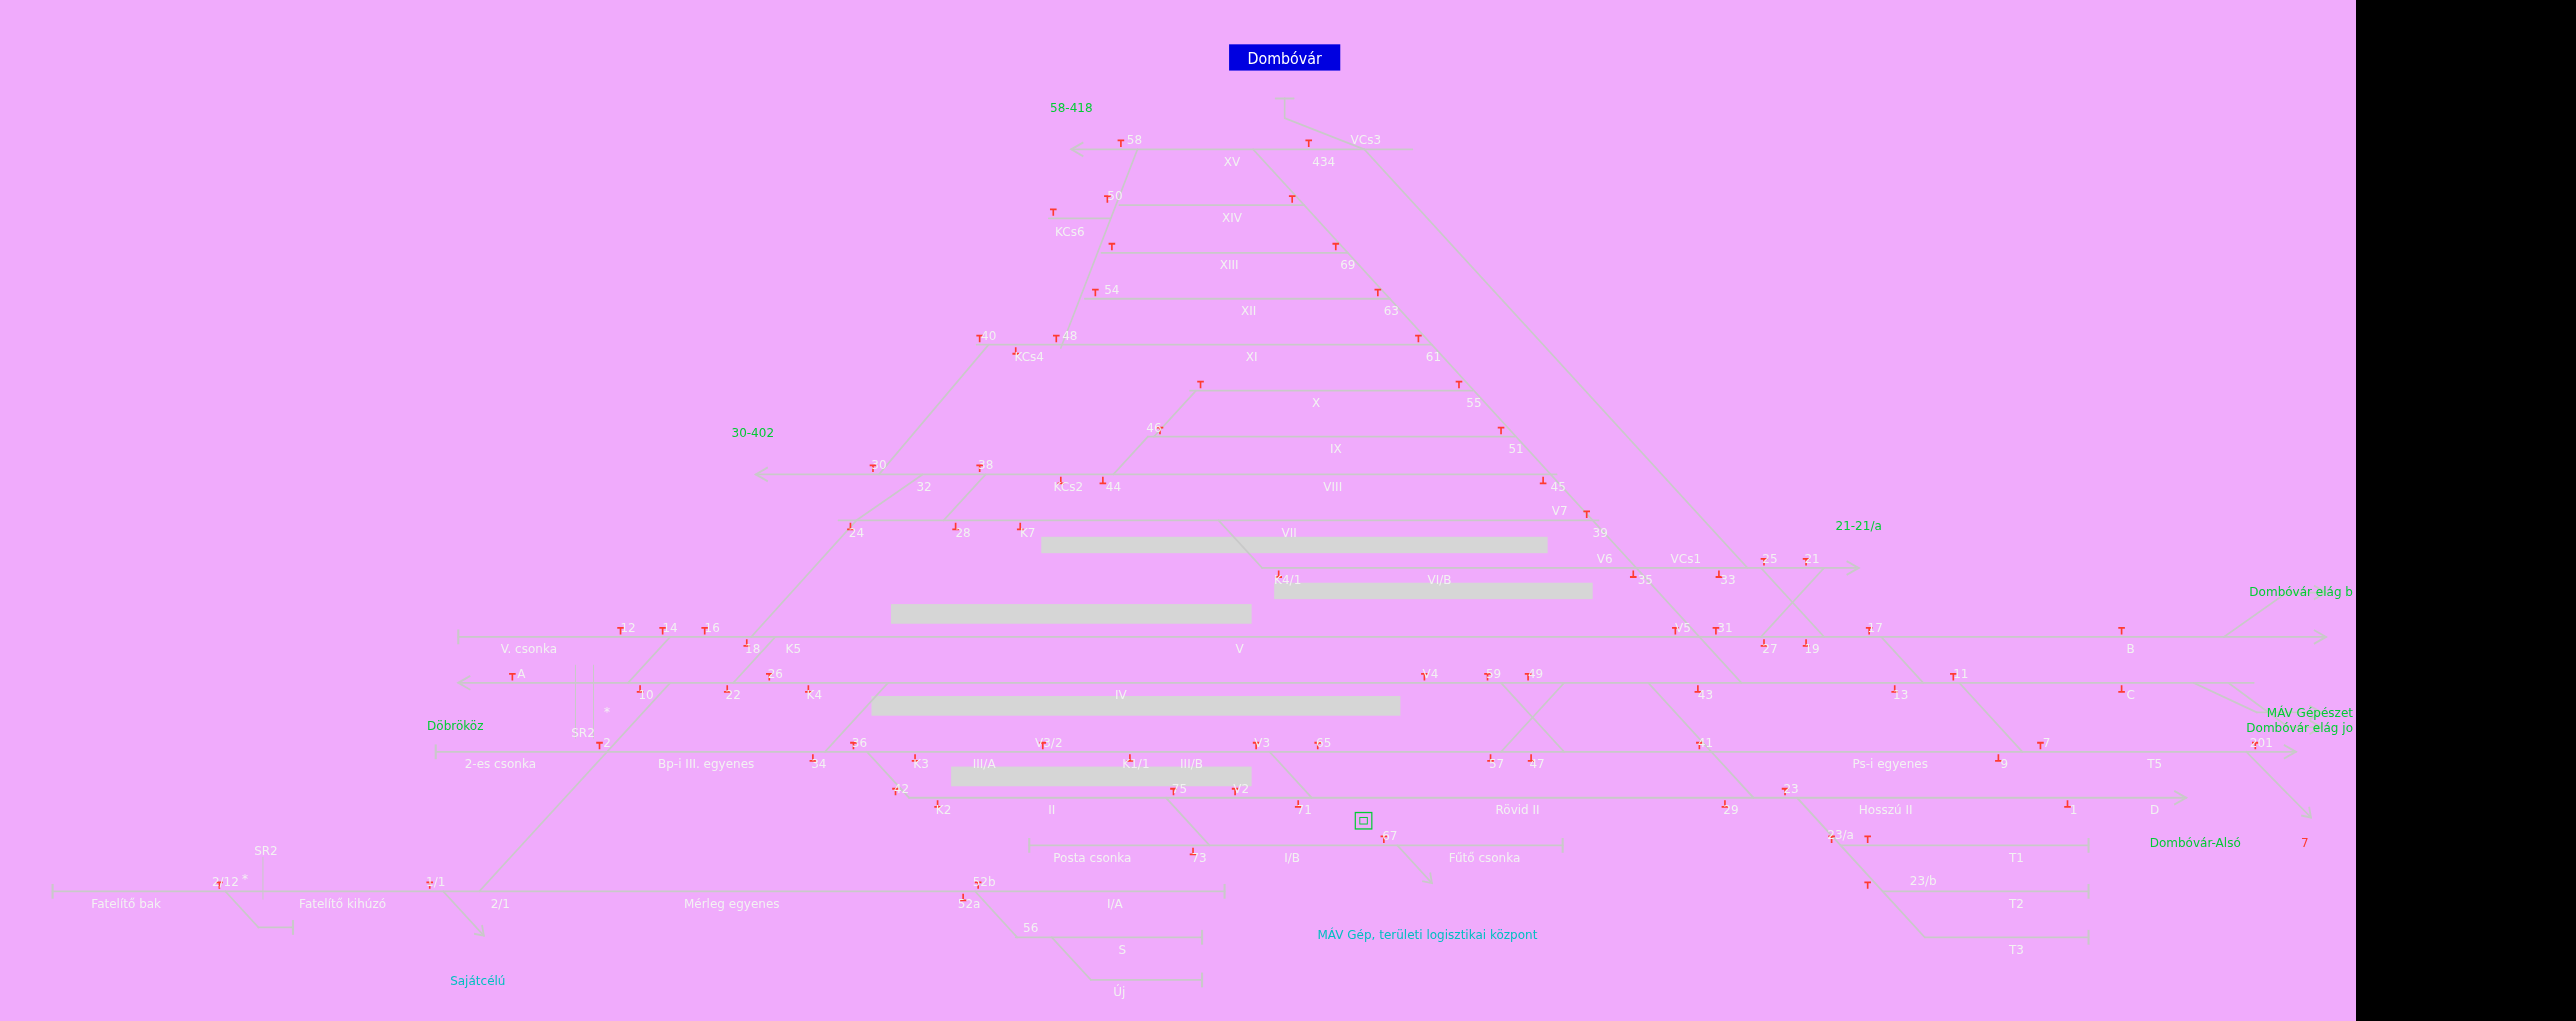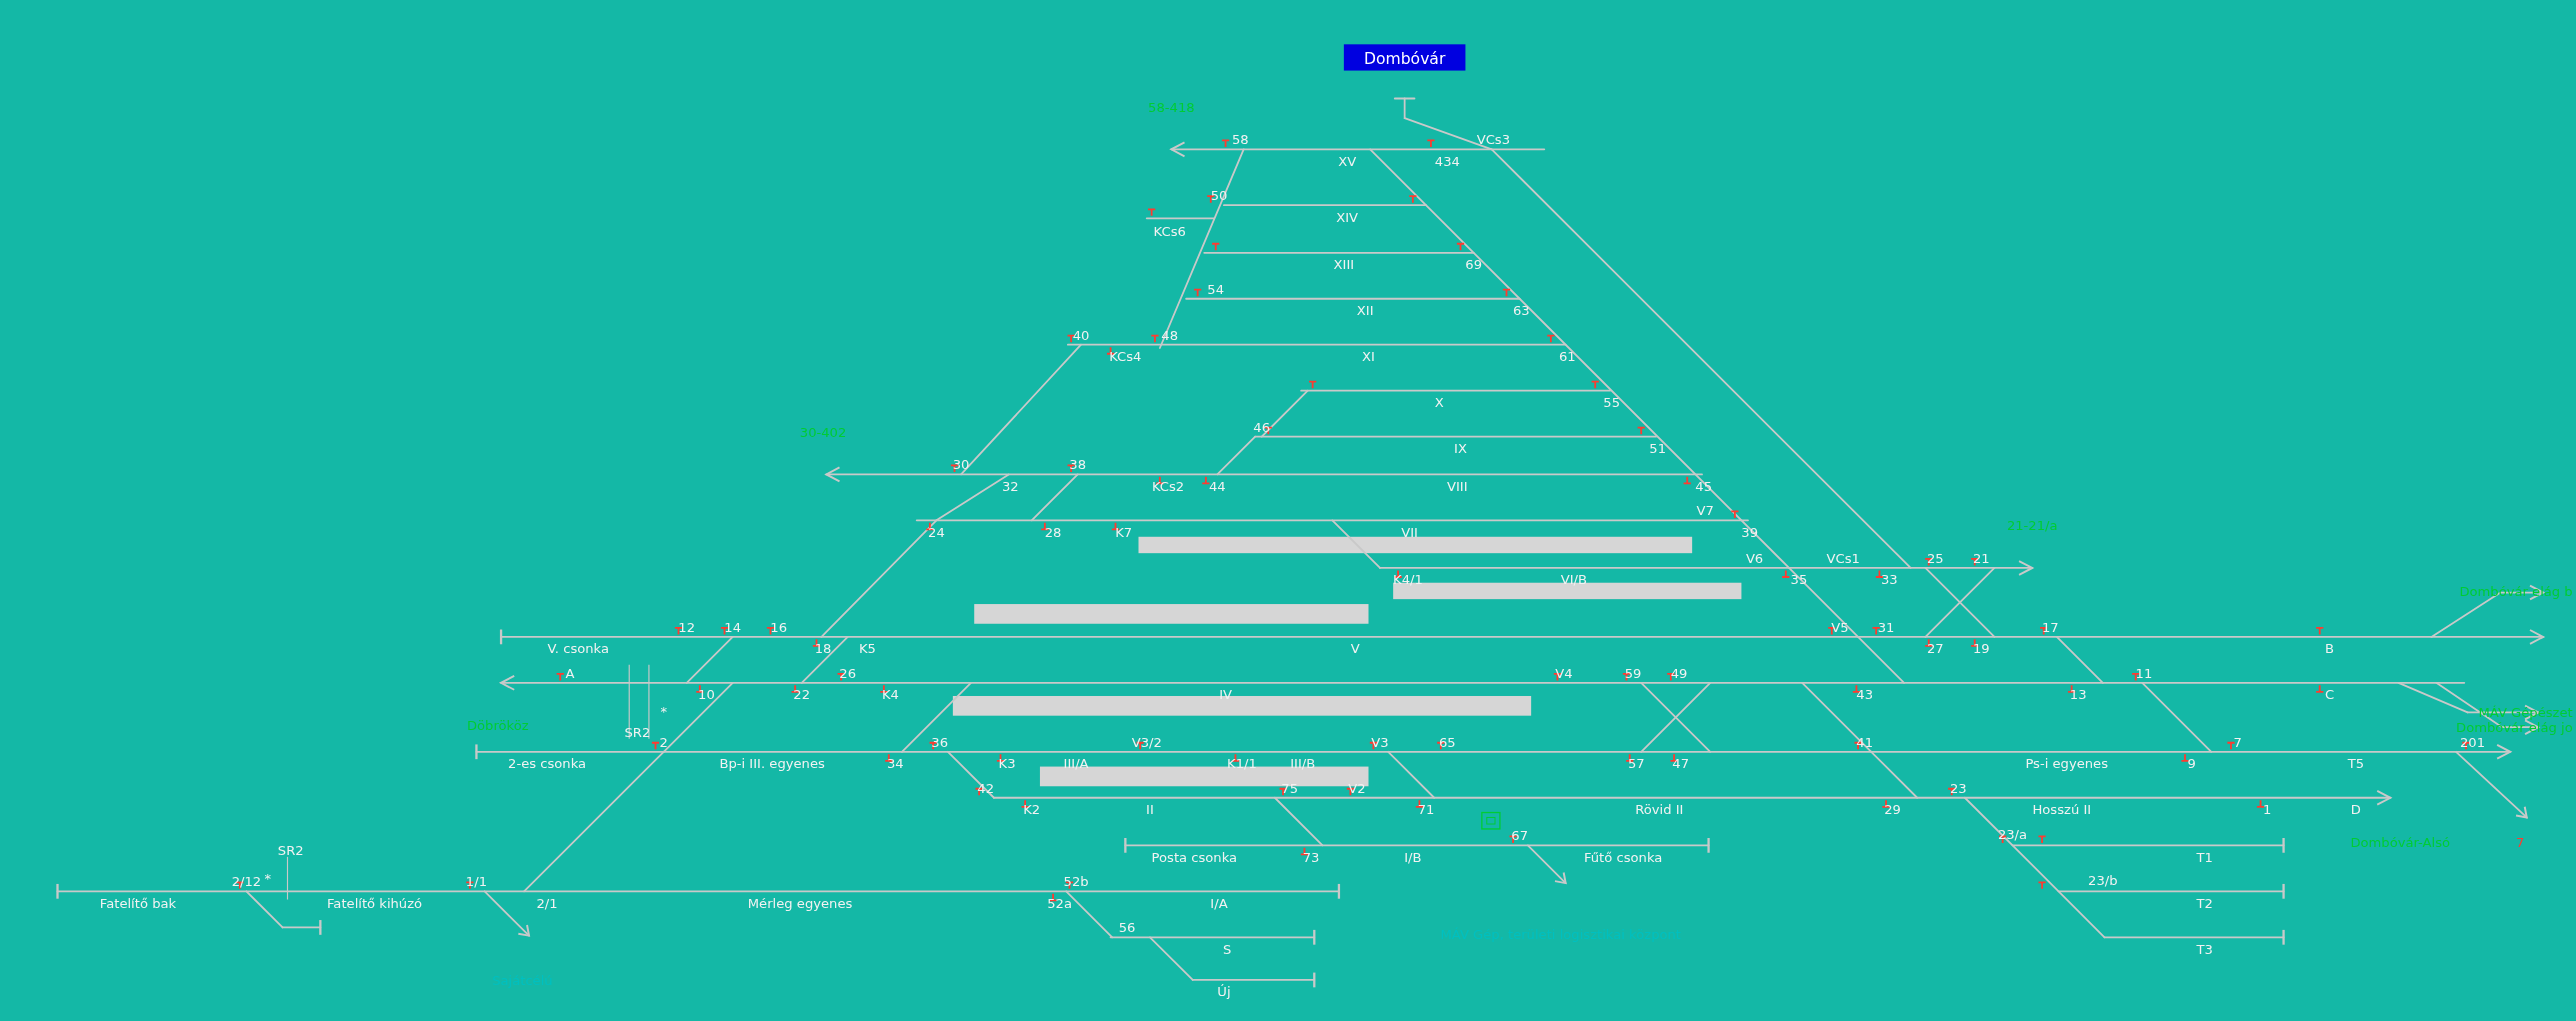--- a/index.html
+++ b/index.html
@@ -1,16 +1,16 @@
 <!DOCTYPE html>
 <html style="font-size:12.4px"><head>
 <meta charset="utf-8">
 <style>
   html,body{margin:0;padding:0;background:#000;}
-  .stage{position:relative;width:2576px;height:1021px;background:#14b8a6;overflow:hidden;}
+  .stage{position:relative;width:2356px;height:1021px;background:#f0abfc;overflow:hidden;}
   svg{display:block;width:100%;height:100%;}
   text{font-family:"DejaVu Sans","Liberation Sans",sans-serif;}
 </style>
 </head>
 <body>
 
 <div class="stage">
   <svg viewBox="0 0 1568 622" preserveAspectRatio="none" xmlns="http://www.w3.org/2000/svg">
     <g>
       <rect id="title-bg" x="818" y="27" width="74" height="16" fill="#0000e0"></rect>

